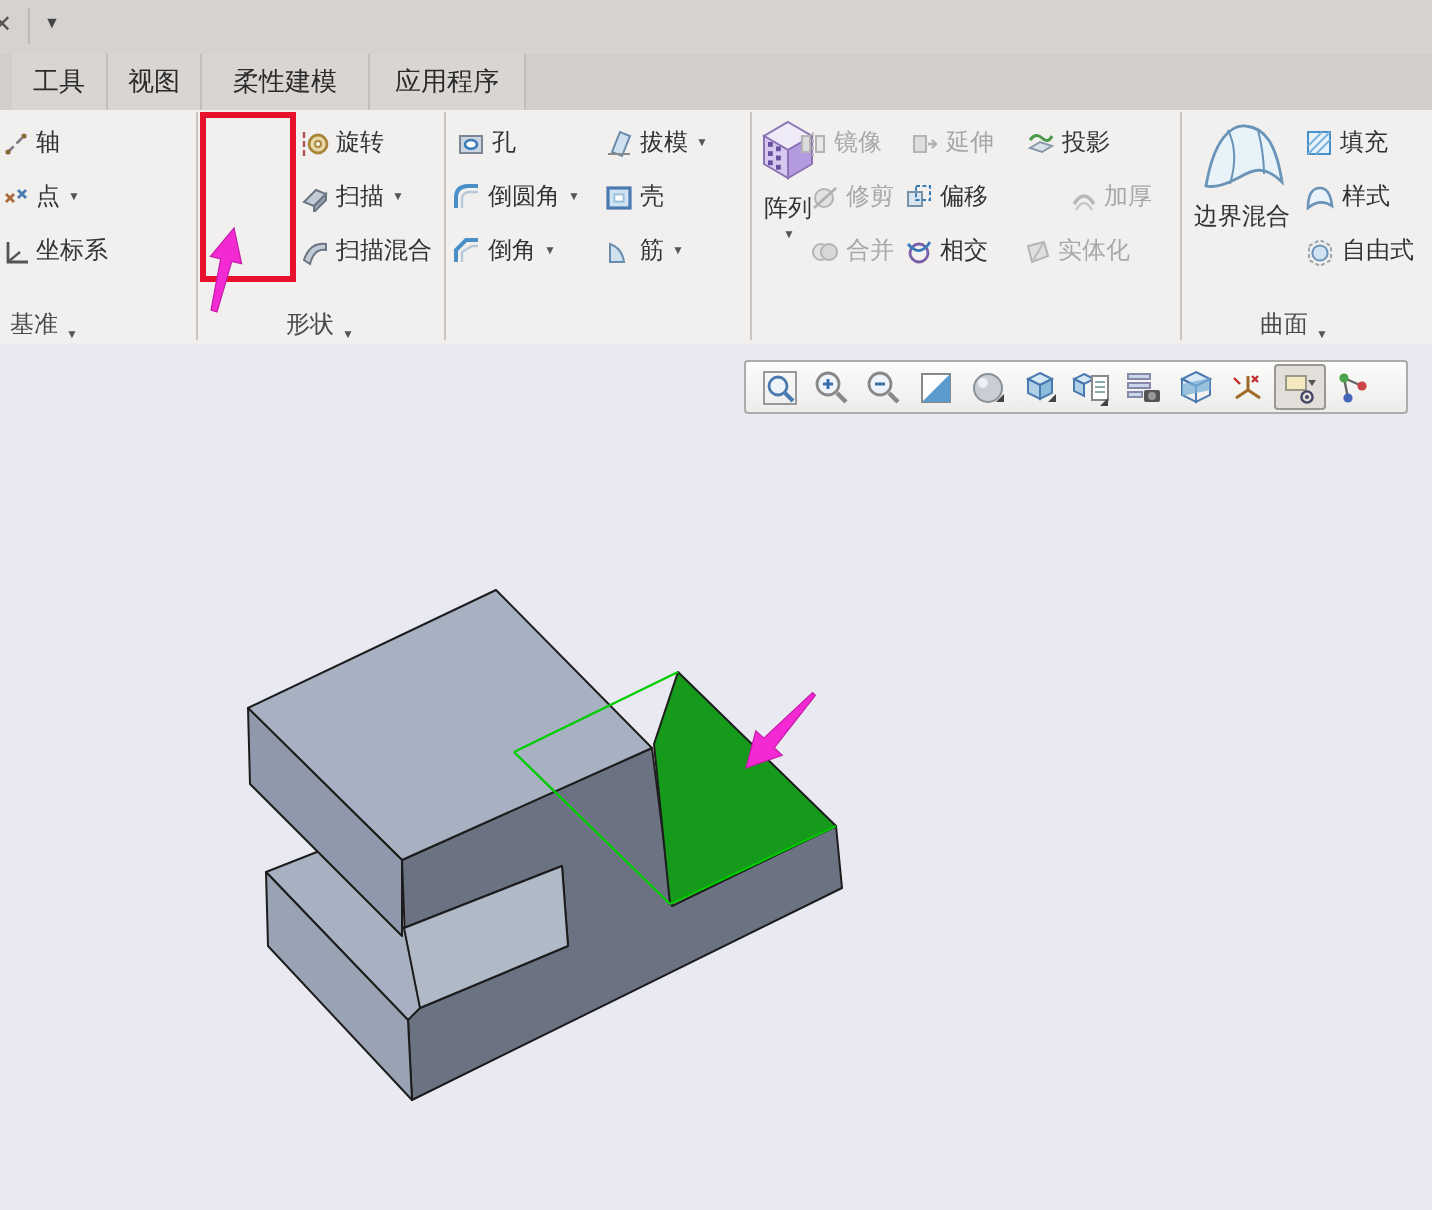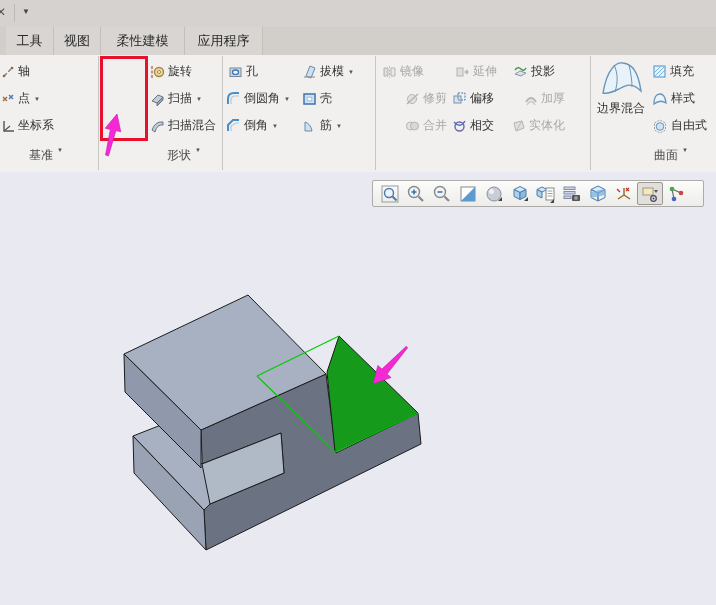--- a/index.html
+++ b/index.html
@@ -22,22 +22,22 @@
 
   
   .ribbon{position:absolute;left:0;top:55px;width:716px;height:117px;background:#f1f0ef;border-bottom:1px solid #b8b5b2;}
   .gsep{position:absolute;top:1px;height:114px;width:1px;background:#c9c6c3;}
   .ri{position:absolute;height:17px;display:flex;align-items:center;gap:3px;font-size:12px;color:#333;white-space:nowrap;}
   .ri.disabled{color:#a8a8a8;}
   .ic{flex:0 0 auto;}
   .dd{font-size:6px;color:#555;margin-left:1px;}
   .bigb{position:absolute;display:flex;flex-direction:column;align-items:center;font-size:12px;color:#333;}
   .bigb .lbl{margin-top:4px;}
-  .glabel{position:absolute;top:92px;height:24px;display:flex;align-items:flex-start;justify-content:center;gap:3px;
-          font-size:12px;color:#4a4a4a;margin-left:24px;}
+  .glabel{position:absolute;top:92px;height:24px;display:flex;align-items:flex-end;justify-content:center;gap:3px;
+          font-size:12px;color:#4a4a4a;}
   .glabel.leftal{justify-content:flex-start;padding-left:5px;box-sizing:border-box;}
 
   
   .redbox{position:absolute;left:100px;top:56px;width:48px;height:85px;border:3px solid #e8112d;box-sizing:border-box;z-index:30;}
   .arrow-svg{position:absolute;z-index:40;}
 
   
   .viewport{position:absolute;left:0;top:172px;width:716px;height:433px;background:#e9e9f1;}
   .gtoolbar{position:absolute;left:372px;top:8px;width:332px;height:27px;background:linear-gradient(#fcfcfb,#ececea);
             border:1px solid #aeacaa;border-radius:2px;box-sizing:border-box;display:flex;align-items:center;padding-left:4px;}
@@ -162,21 +162,38 @@
       <span>壳</span>
     </div>
     <div class="ri" style="left:302px;top:62px">
       <svg class="ic" width="15" height="15">
           <path d="M3,13 L3,4 Q9,6 10,13 Z" fill="#cfe0ee" stroke="#6a8cac"></path>
         </svg>
       <span>筋</span>
       <span class="dd">▼</span>
     </div>
 
-    <div class="ri disabled" style="left:382px;top:8px">
+    <div class="bigb" style="left:376px;top:3px;width:36px">
+      <svg class="ic" width="32" height="34">
+        <polygon points="16,3 28,10 16,17 4,10" fill="#f0ebf8" stroke="#8a74b4"></polygon>
+        <polygon points="4,10 16,17 16,31 4,24" fill="#d6c8ee" stroke="#8a74b4"></polygon>
+        <polygon points="28,10 16,17 16,31 28,24" fill="#b49ade" stroke="#8a74b4"></polygon>
+        <g fill="#6a4fa0">
+            <rect x="6" y="13" width="2.4" height="2.4"></rect>
+            <rect x="10" y="15.2" width="2.4" height="2.4"></rect>
+            <rect x="6" y="17.6" width="2.4" height="2.4"></rect>
+            <rect x="10" y="19.8" width="2.4" height="2.4"></rect>
+            <rect x="6" y="22.2" width="2.4" height="2.4"></rect>
+            <rect x="10" y="24.4" width="2.4" height="2.4"></rect>
+          </g>
+      </svg>
+      <span class="lbl">阵列</span>
+      <span class="dd" style="margin-top:2px">▼</span>
+    </div>
+    <div class="ri disabled" style="left:399px;top:8px">
       <svg class="ic" width="15" height="15">
           <path d="M2,4 L6,4 L6,12 L2,12 Z" fill="#dcdcdc" stroke="#b4b4b4"></path>
           <path d="M9,4 L13,4 L13,12 L9,12 Z" fill="#e8e8e8" stroke="#b4b4b4"></path>
           <line x1="7.5" y1="2" x2="7.5" y2="14" stroke="#bbb" stroke-dasharray="2,1.5"></line>
         </svg>
       <span>镜像</span>
     </div>
     <div class="ri disabled" style="left:455px;top:8px">
       <svg class="ic" width="15" height="15">
           <rect x="2" y="4" width="6" height="8" fill="#dedede" stroke="#b4b4b4"></rect>
@@ -198,21 +215,21 @@
         </svg>
       <span>修剪</span>
     </div>
     <div class="ri" style="left:452px;top:35px">
       <svg class="ic" width="15" height="15">
           <rect x="2" y="5" width="7" height="7" fill="#d8e4ee" stroke="#7a92a8"></rect>
           <rect x="6" y="2" width="7" height="7" fill="none" stroke="#3a7ab8" stroke-dasharray="2,1.2"></rect>
         </svg>
       <span>偏移</span>
     </div>
-    <div class="ri disabled" style="left:523px;top:35px">
+    <div class="ri disabled" style="left:534px;top:35px">
       <svg class="ic" width="15" height="15">
           <path d="M3,11 Q8,3 13,11" stroke="#b8b8b8" stroke-width="1.8" fill="none"></path>
           <path d="M4,14 Q8,7 12,14" stroke="#c8c8c8" stroke-width="1.3" fill="none"></path>
         </svg>
       <span>加厚</span>
     </div>
     <div class="ri disabled" style="left:405px;top:62px">
       <svg class="ic" width="15" height="15">
           <circle cx="5.5" cy="8" r="4" fill="#e4e4e4" stroke="#b4b4b4"></circle>
           <circle cx="9.5" cy="8" r="4" fill="#d8d8d8" stroke="#b4b4b4"></circle>

